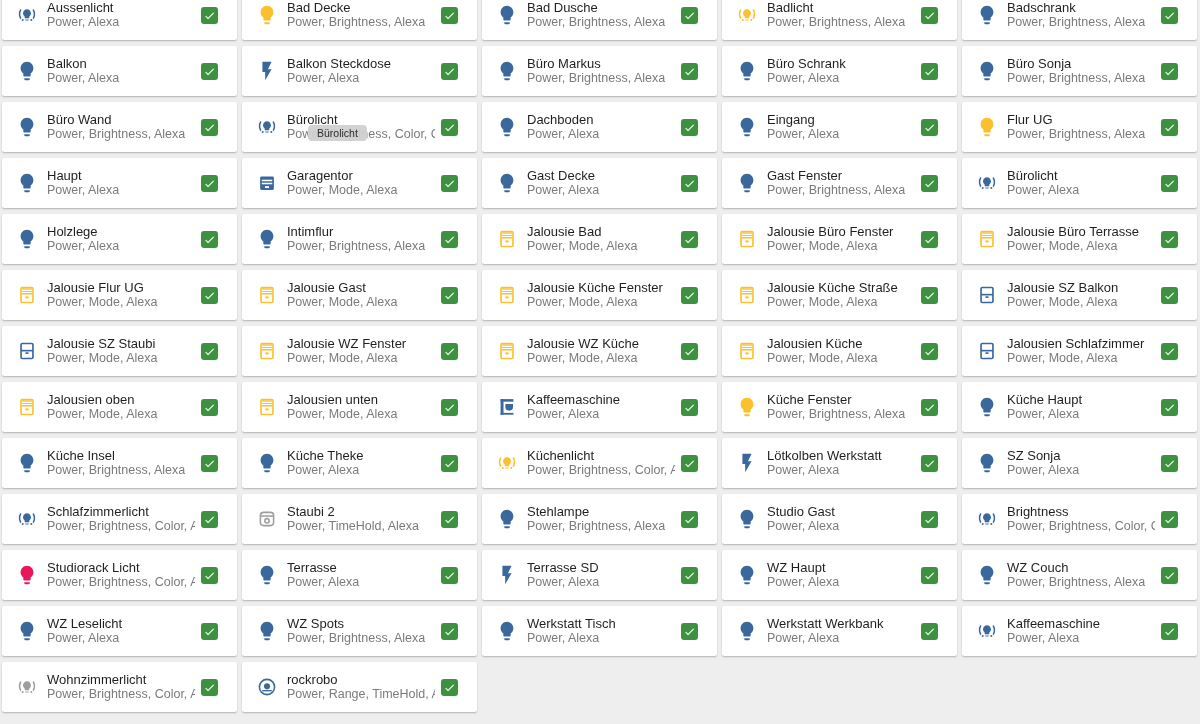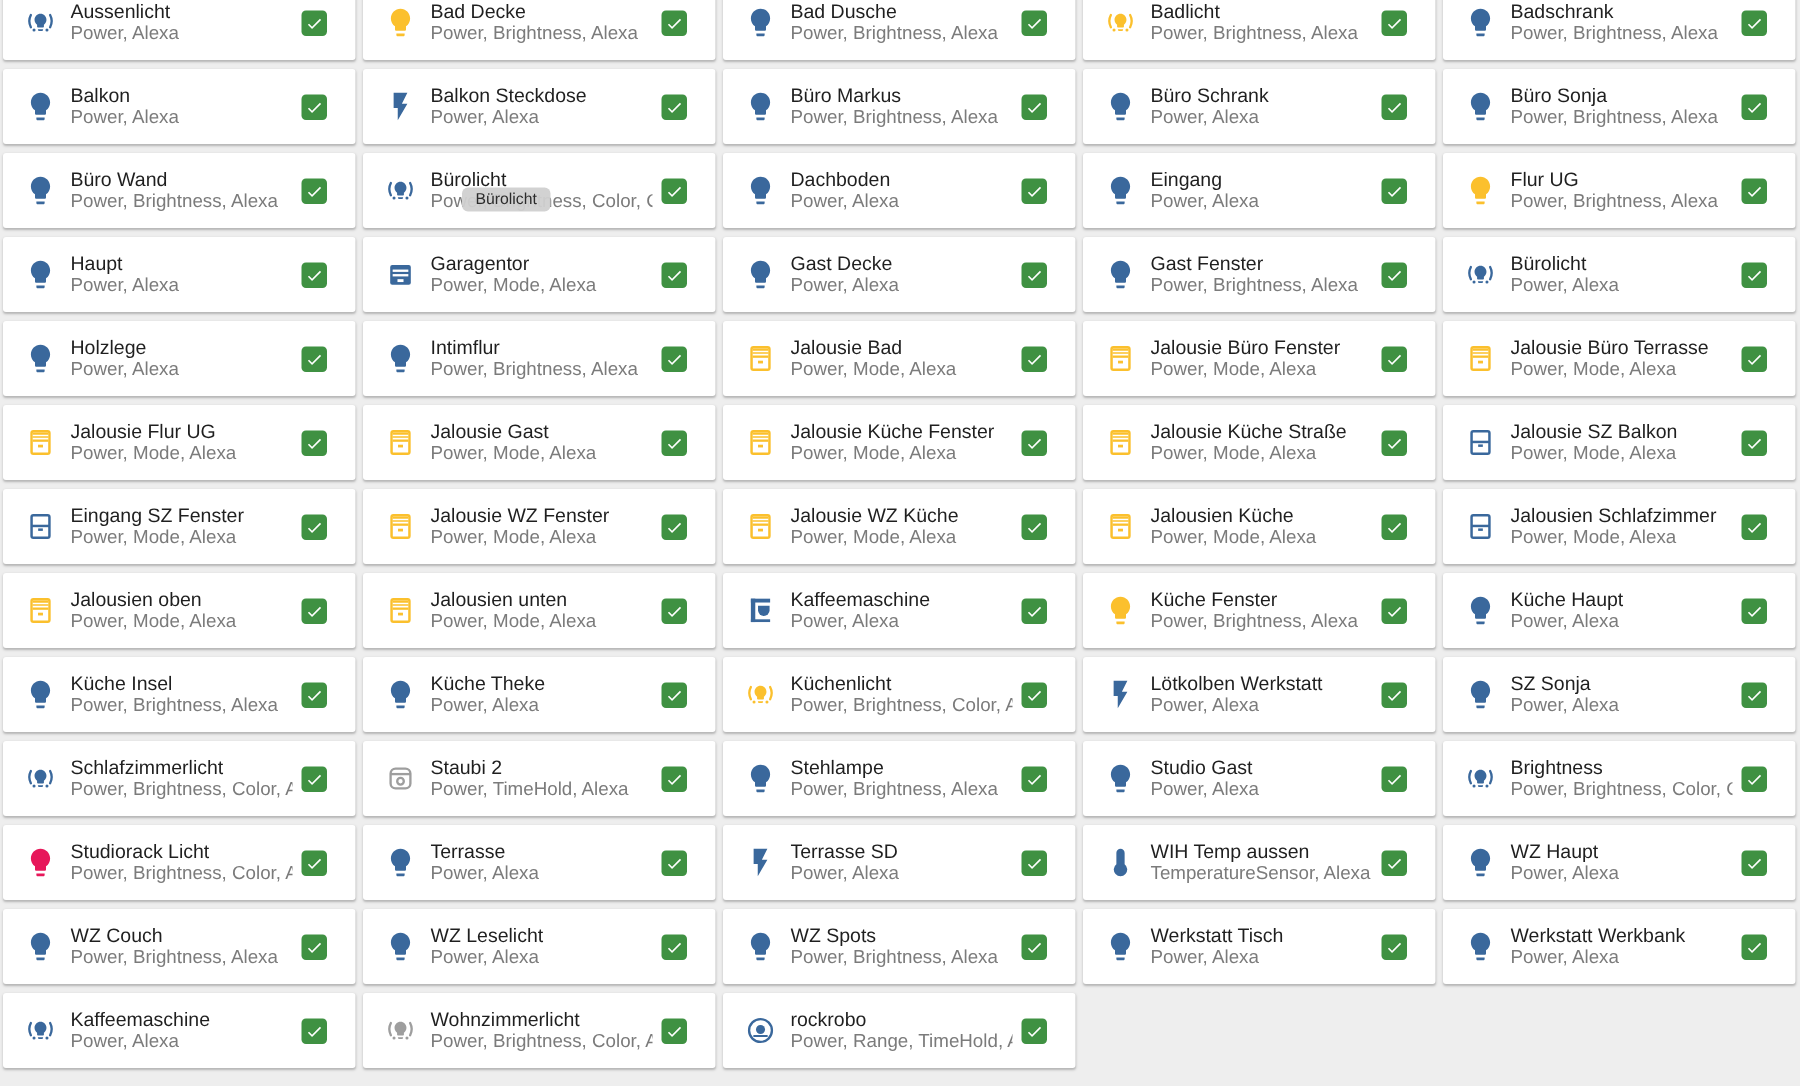--- a/index.html
+++ b/index.html
@@ -559,21 +559,21 @@
   </div>
     <div class="card">
     <span class="icon">
         <svg width="22" height="22" viewBox="0 0 24 24">
           <rect x="5.5" y="3.8" width="13" height="16.4" rx="1.3" fill="none" stroke="#3a689c" stroke-width="1.8"></rect>
           <path d="M5.5 11.6h13" stroke="#3a689c" stroke-width="1.8"></path>
           <rect x="10.3" y="13.4" width="3.4" height="1.8" fill="#3a689c"></rect>
         </svg>
       </span>
     <span class="txt">
-      <span class="name" style="display:block">Eingang SZ Fenster</span>
+      <span class="name" style="display:block">Jalousie SZ Staubi</span>
       <span class="sub" style="display:block">Power, Mode, Alexa</span>
     </span>
     <span class="chk" style="background: rgb(63, 145, 66);">
         <svg width="13" height="13" viewBox="0 0 24 24">
           <path fill="#fff" d="M9.3 16.2 5.6 12.5l-1.4 1.4 5.1 5.1L20.4 7.9 19 6.5z"></path>
         </svg>
       </span>
   </div>
     <div class="card">
     <span class="icon">
@@ -963,36 +963,20 @@
     </span>
     <span class="chk" style="background: rgb(63, 145, 66);">
         <svg width="13" height="13" viewBox="0 0 24 24">
           <path fill="#fff" d="M9.3 16.2 5.6 12.5l-1.4 1.4 5.1 5.1L20.4 7.9 19 6.5z"></path>
         </svg>
       </span>
   </div>
     <div class="card">
     <span class="icon">
         <svg width="22" height="22" viewBox="0 0 24 24">
-          <path fill="#3a689c" d="M15 13.2V5a3 3 0 0 0-6 0v8.2a4.9 4.9 0 1 0 6 0z"></path>
-        </svg>
-      </span>
-    <span class="txt">
-      <span class="name" style="display:block">WIH Temp aussen</span>
-      <span class="sub" style="display:block">TemperatureSensor, Alexa</span>
-    </span>
-    <span class="chk" style="background: rgb(63, 145, 66);">
-        <svg width="13" height="13" viewBox="0 0 24 24">
-          <path fill="#fff" d="M9.3 16.2 5.6 12.5l-1.4 1.4 5.1 5.1L20.4 7.9 19 6.5z"></path>
-        </svg>
-      </span>
-  </div>
-    <div class="card">
-    <span class="icon">
-        <svg width="22" height="22" viewBox="0 0 24 24">
           <path fill="#3a689c" d="M9 21c0 .55.45 1 1 1h4c.55 0 1-.45 1-1v-1H9v1zm3-19C8.14 2 5 5.14 5 9c0 2.38 1.19 4.47 3 5.74V17c0 .55.45 1 1 1h6c.55 0 1-.45 1-1v-2.26c1.81-1.27 3-3.36 3-5.74 0-3.86-3.14-7-7-7z"></path>
         </svg>
       </span>
     <span class="txt">
       <span class="name" style="display:block">WZ Haupt</span>
       <span class="sub" style="display:block">Power, Alexa</span>
     </span>
     <span class="chk" style="background: rgb(63, 145, 66);">
         <svg width="13" height="13" viewBox="0 0 24 24">
           <path fill="#fff" d="M9.3 16.2 5.6 12.5l-1.4 1.4 5.1 5.1L20.4 7.9 19 6.5z"></path>

